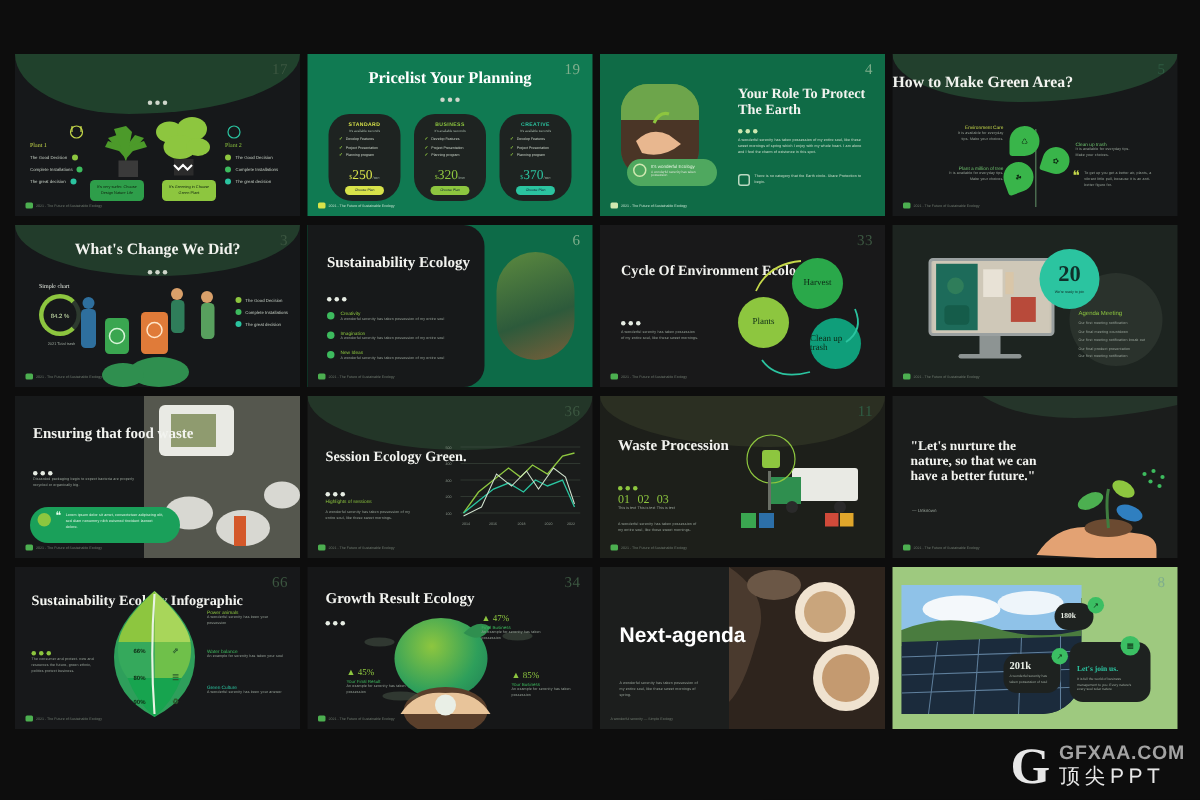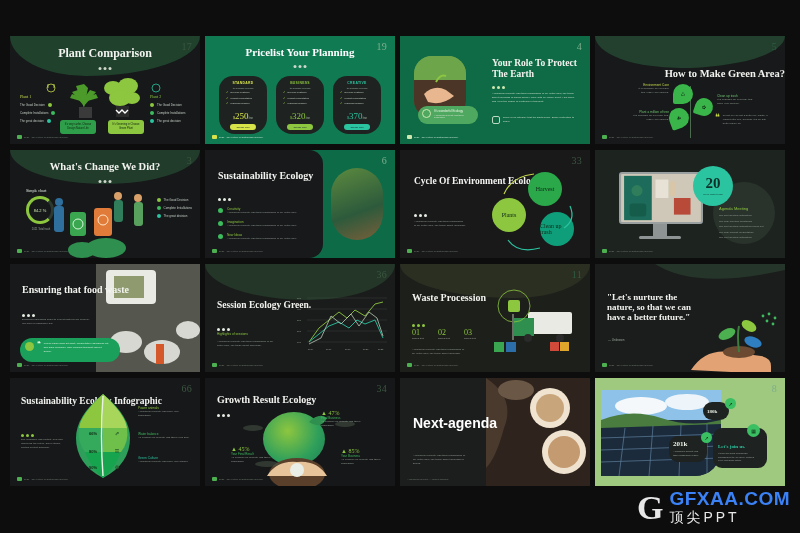--- a/index.html
+++ b/index.html
@@ -87,21 +87,21 @@
   .s3 { background:#0f6b46; }
   .s3 .img { position:absolute; left:14px; top:20px; width:52px; height:62px; border-radius:18px;
     background: linear-gradient(#5f9b45 0 38%, #6b4a31 38% 100%); overflow:hidden;}
   .s3 .grn { position:absolute; left:18px; top:70px; width:60px; height:18px; border-radius:9px; background:#4fa85f;}
   .s3 h3 { position:absolute; left:92px; top:22px; font-size:9.5px; }
 
   
   .s4 { background:#17191a; }
   .s4 .hero { position:absolute; left:0; top:0; width:100%; height:32px; background:#22402d;
      border-radius:0 0 55% 45% / 0 0 100% 100%;}
-  .s4 h3 { position:absolute; top:32px; width:100%; text-align:right; font-size:10.5px;}
+  .s4 h3 { position:absolute; top:14px; width:100%; text-align:left; font-size:10.5px;}
   .blob { position:absolute; border-radius:50% 50% 50% 10%; background:#39b54a;
      display:flex; align-items:center; justify-content:center; color:#0d2a12; font-size:5px;}
   .s4 .stem { position:absolute; left:50%; top:50px; width:1px; height:52px; background:#4a6b4f;}
   .lbl-y { font-size:3.2px; color:#c6d94a; }
   .lbl-g { font-size:3.2px; color:#6fc36f; }
 
   
   .s5 { background:#16181a; }
   .s5 .hero { position:absolute; left:0; top:0; width:100%; height:34px; background:#223c2b;
     border-radius:0 0 50% 50% / 0 0 100% 100%;}
@@ -200,34 +200,33 @@
   .tile b { font-family:"Liberation Serif",serif; font-size:7px; color:#e9efe6; }
   .tile p { font-size:2.3px; color:#9aa59b; line-height:1.6; }
   .gcirc { position:absolute; width:11px; height:11px; border-radius:50%; background:#3bbf63;
      display:flex; align-items:center; justify-content:center; font-size:5px; color:#0d2a12;}
 
   
   .wm { position:absolute; right:10px; bottom:6px; display:flex; align-items:center; gap:6px;}
   .wm .g { font-family:"Liberation Serif",serif; font-size:34px; color:#f0f0f0; line-height:.8;
      font-weight:bold; opacity:.96;}
   .wm .tx { display:flex; flex-direction:column; }
-  .wm .tx b { font-family:"Liberation Sans",sans-serif; font-size:19px; color:#3b82f6;
+  .wm .tx b { font-family:"Liberation Sans",sans-serif; font-size:13px; color:#a3a3a3;
     letter-spacing:.5px; line-height:1.05;}
   .wm .tx s { text-decoration:none; font-size:14px; color:#e8e8e8; letter-spacing:3px; }
 </style>
 </head>
 <body>
 
 <div class="board">
   <div class="grid">
 
     <div class="slide s1">
       <div class="hero"></div>
       <div class="num">17</div>
-      <h3 class="ttl-serif">Plant Comparison</h3>
       <div class="dots w" style="position:absolute;left:50%;top:27px;transform:translateX(-50%)">
           <i></i>
           <i></i>
           <i></i>
         </div>
       <svg viewBox="0 0 190 108" style="position:absolute;left:0;top:0;width:190px;height:108px">
         <g fill="#4c9a2a">
           <path d="M74 70 L62 56 L68 54 L74 62 Z"></path>
             <path d="M74 70 L86 56 L80 54 L74 62 Z"></path>
           <path d="M74 66 L60 62 L62 58 L74 62 Z"></path>
@@ -650,21 +649,21 @@
 
     <div class="slide s11">
       <div class="hero"></div>
       <div class="num dk">11</div>
       <h3 class="ttl-serif">Waste Procession</h3>
       <div class="dots" style="position:absolute;left:12px;top:56px">
           <i></i>
           <i></i>
           <i></i>
         </div>
-      <div style="position:absolute;left:12px;top:64px;display:flex;gap:14px">
+      <div style="position:absolute;left:12px;top:64px;display:flex;gap:1px">
         <div>
             <div class="stepn">01</div>
             <div class="stepd">This is text</div>
           </div>
         <div>
             <div class="stepn">02</div>
             <div class="stepd">This is text</div>
           </div>
         <div>
             <div class="stepn">03</div>

